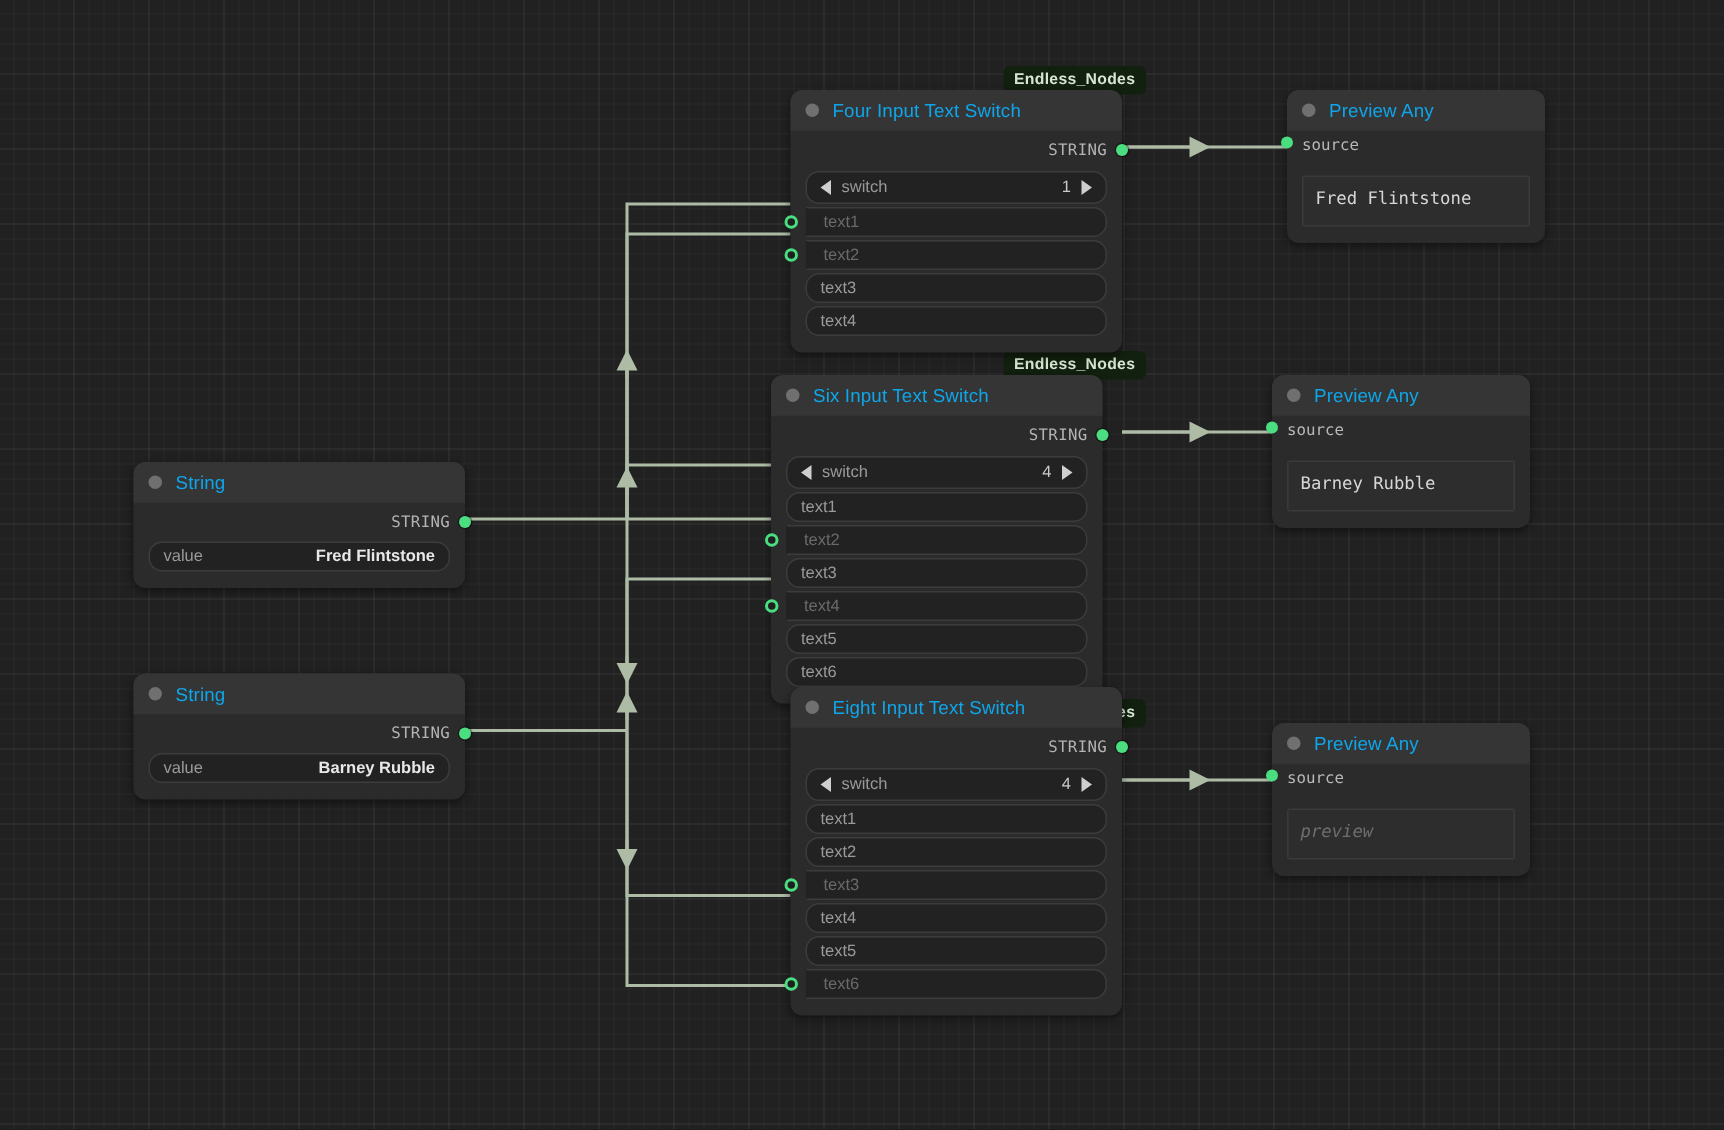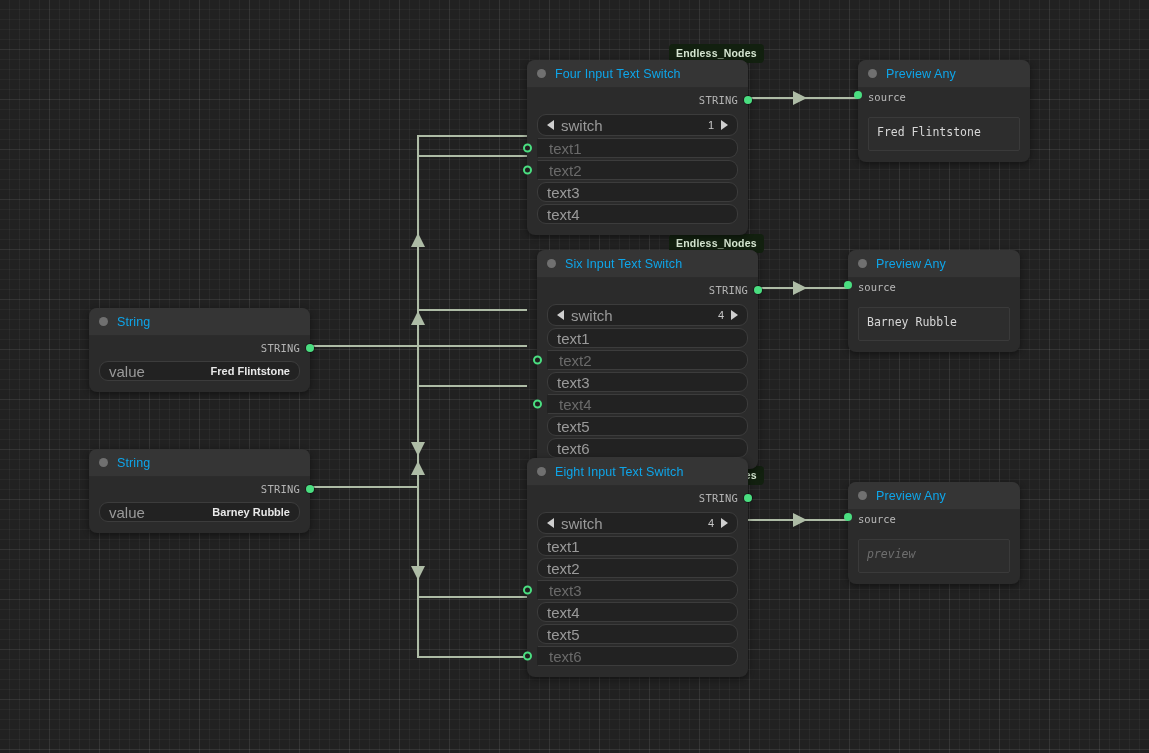--- a/index.html
+++ b/index.html
@@ -28,21 +28,21 @@
   .node-body{padding:0 10px 11px 10px;position:relative;}
 
   .out-row{height:23px;display:flex;align-items:center;justify-content:flex-end;position:relative;}
   .out-label{font-size:10.5px;color:#b4b4b4;font-family:"DejaVu Sans Mono",monospace;letter-spacing:.2px;}
   .dot-out{position:absolute;right:-14px;width:8px;height:8px;border-radius:50%;
            background:#4ade80;box-shadow:0 0 0 1px rgba(0,0,0,.35);}
 
   .widget{height:18px;margin-top:2px;background:#222222;border:1px solid #3c3c3c;
           border-radius:9px;display:flex;align-items:center;padding:0 9px;position:relative;}
   .widget.slot{border-radius:0 9px 9px 0;border-left-color:#222;padding-left:11px;}
-  .w-label{font-size:15px;color:#9a9a9a;white-space:nowrap;}
+  .w-label{font-size:11px;color:#9a9a9a;white-space:nowrap;}
   .w-label.dim{color:#6a6a6a;}
   .w-val{margin-left:auto;font-size:11px;color:#c9c9c9;}
   .w-val.bright{color:#e8e8e8;font-weight:bold;font-size:11px;}
 
   .arrow-l,.arrow-r{width:0;height:0;border-top:5px solid transparent;border-bottom:5px solid transparent;flex:0 0 auto;}
   .arrow-l{border-right:7px solid #cfcfcf;margin-right:7px;}
   .arrow-r{border-left:7px solid #cfcfcf;margin-left:7px;}
 
   .dot-in{position:absolute;left:-15px;top:50%;transform:translateY(-50%);
           width:9px;height:9px;border-radius:50%;background:#1f1f1f;
@@ -167,21 +167,21 @@
       </div>
       <div class="widget">
         <span class="w-label">text3</span>
       </div>
       <div class="widget">
         <span class="w-label">text4</span>
       </div>
     </div>
   </div>
 
-  <div class="node" style="left:537px;top:250px;width:221px;">
+  <div class="node" style="left:514px;top:250px;width:221px;">
     <div class="node-title">
       <span class="title-dot"></span>
       <span class="title-text">Six Input Text Switch</span>
     </div>
     <div class="node-body">
       <div class="out-row">
         <span class="out-label">STRING</span>
         <span class="dot-out"></span>
       </div>
       <div class="widget" style="height:20px;margin-top:3px">

